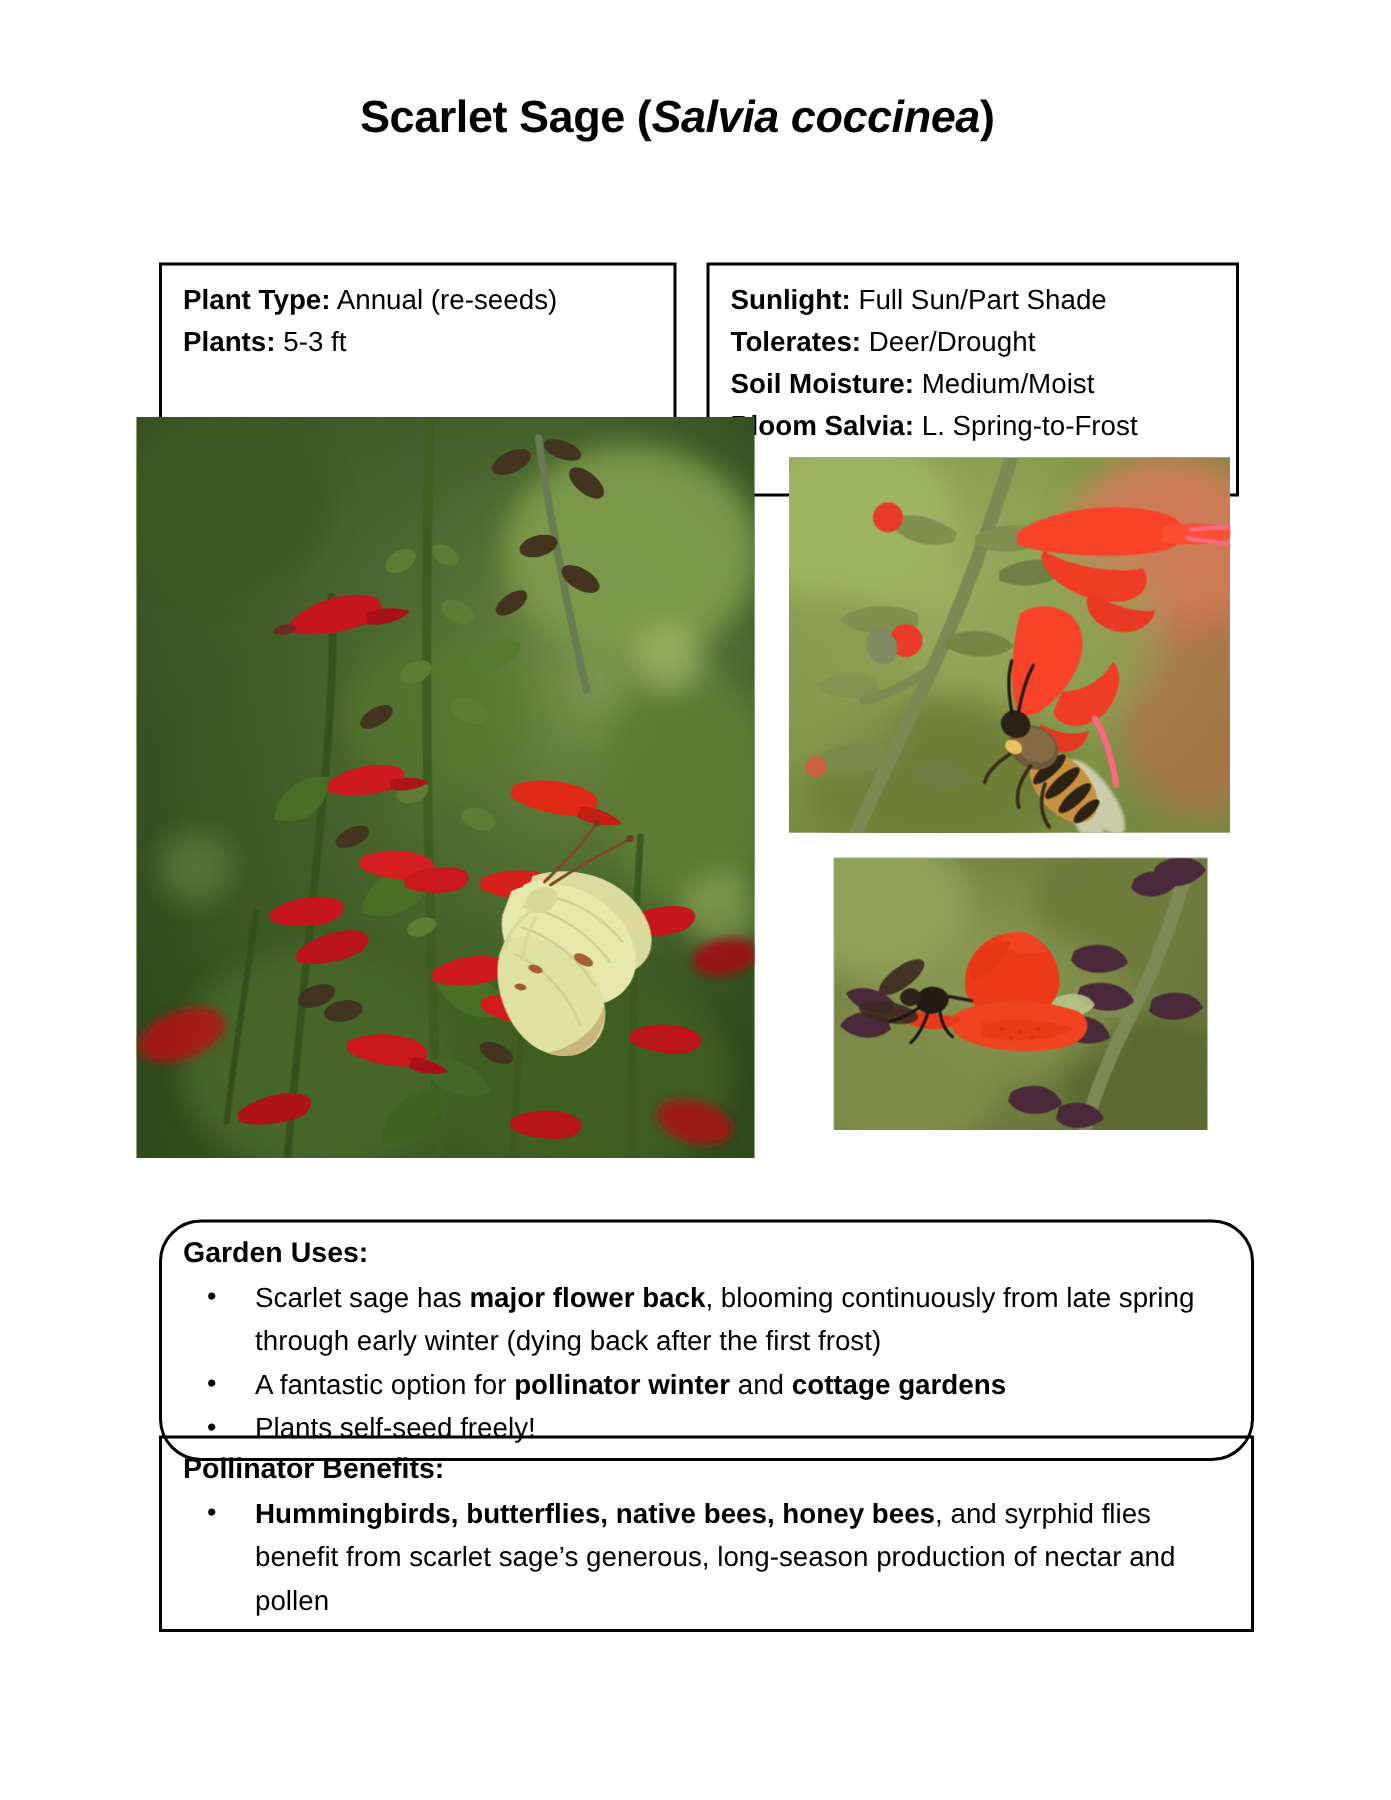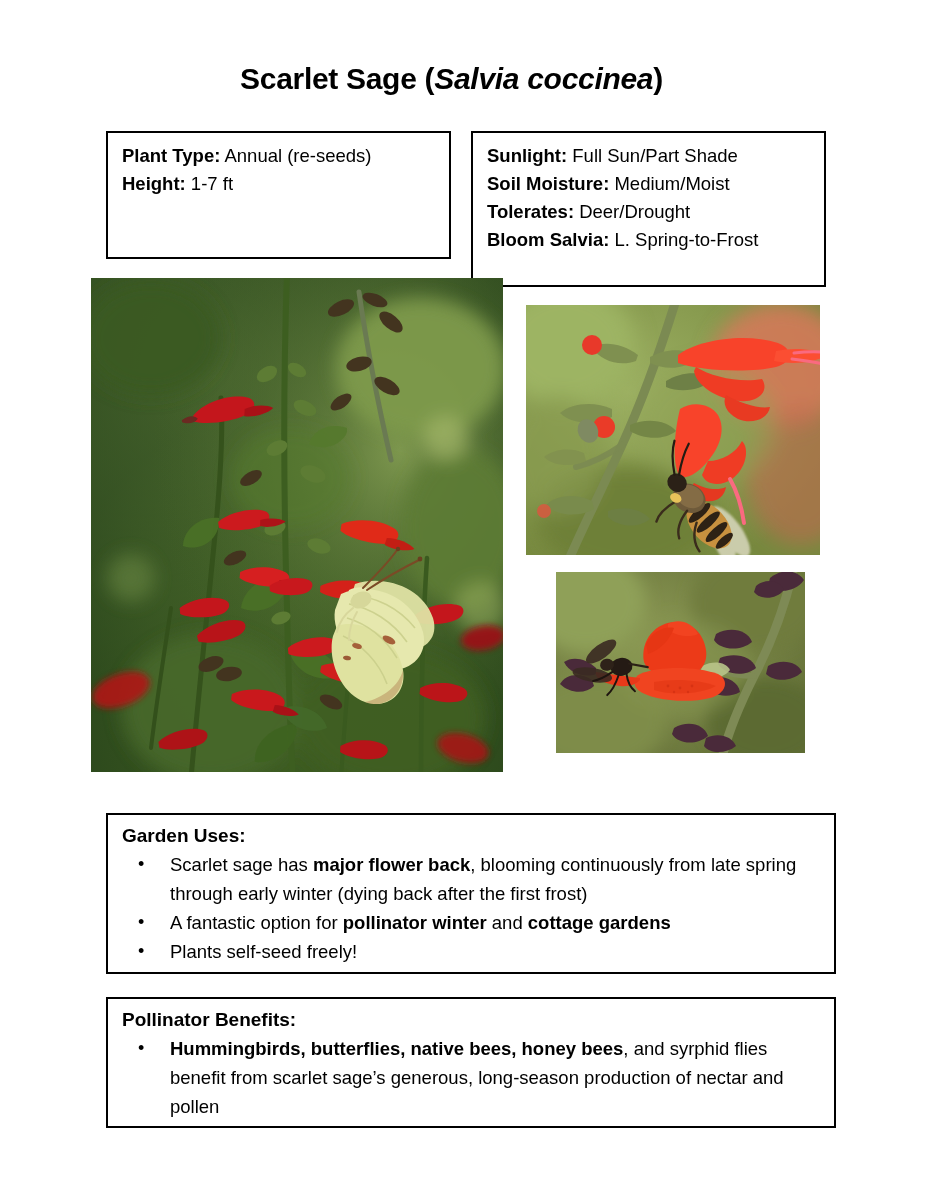--- a/index.html
+++ b/index.html
@@ -30,20 +30,21 @@
   .page-title .sci {
     font-style: italic;
   }
 
   
   .fact-box {
     position: absolute;
     border: 2.5px solid #000;
     box-sizing: border-box;
     padding: 9px 0 24px 14px;
+    margin-top: 44px;
   }
   #fact-box-left  { left: 106px; top: 131px; width: 345px; height: 128px; }
   #fact-box-right { left: 471px; top: 131px; width: 355px; height: 156px; }
 
   .fact-row {
     font-size: 18.5px;
     line-height: 28px;
     white-space: nowrap;
   }
   .fact-label { font-weight: bold; }
@@ -61,22 +62,22 @@
 
   .photo svg { display: block; width: 100%; height: 100%; }
 
   
   .text-box {
     position: absolute;
     border: 2.5px solid #000;
     box-sizing: border-box;
     padding: 8px 16px 10px 14px;
   }
-  #garden-uses-box       { left: 106px; top: 813px; width: 730px; height: 161px; }
-  #pollinator-benefits-box { left: 106px; top: 997px; width: 730px; height: 131px; }
+  #garden-uses-box       { left: 106px; top: 813px; width: 730px; height: 161px; border-radius: 28px; }
+  #pollinator-benefits-box { left: 106px; top: 957px; width: 730px; height: 131px; }
 
   .box-heading {
     font-size: 19px;
     font-weight: bold;
     line-height: 26px;
     margin-bottom: 1px;
   }
   .bullet-list {
     list-style: none;
     margin: 0;
@@ -103,33 +104,33 @@
 
 <div class="page-title">
   <span>Scarlet Sage (</span><span class="sci">Salvia coccinea</span><span>)</span>
 </div>
 
 <div class="fact-box" id="fact-box-left">
   <div class="fact-row">
     <span class="fact-label">Plant Type:</span><span class="fact-value"> Annual (re-seeds)</span>
   </div>
   <div class="fact-row">
-    <span class="fact-label">Height:</span><span class="fact-value"> 1-7 ft</span>
+    <span class="fact-label">Plants:</span><span class="fact-value"> 5-3 ft</span>
   </div>
 </div>
 
 <div class="fact-box" id="fact-box-right">
   <div class="fact-row">
     <span class="fact-label">Sunlight:</span><span class="fact-value"> Full Sun/Part Shade</span>
   </div>
   <div class="fact-row">
-    <span class="fact-label">Soil Moisture:</span><span class="fact-value"> Medium/Moist</span>
+    <span class="fact-label">Tolerates:</span><span class="fact-value"> Deer/Drought</span>
   </div>
   <div class="fact-row">
-    <span class="fact-label">Tolerates:</span><span class="fact-value"> Deer/Drought</span>
+    <span class="fact-label">Soil Moisture:</span><span class="fact-value"> Medium/Moist</span>
   </div>
   <div class="fact-row">
     <span class="fact-label">Bloom Salvia:</span><span class="fact-value"> L. Spring-to-Frost</span>
   </div>
 </div>
 
 <div class="photo" id="photo-main">
   <svg viewBox="0 0 412 494" preserveAspectRatio="none">
     <defs>
       <radialGradient id="mg1" cx="30%" cy="20%" r="70%">

